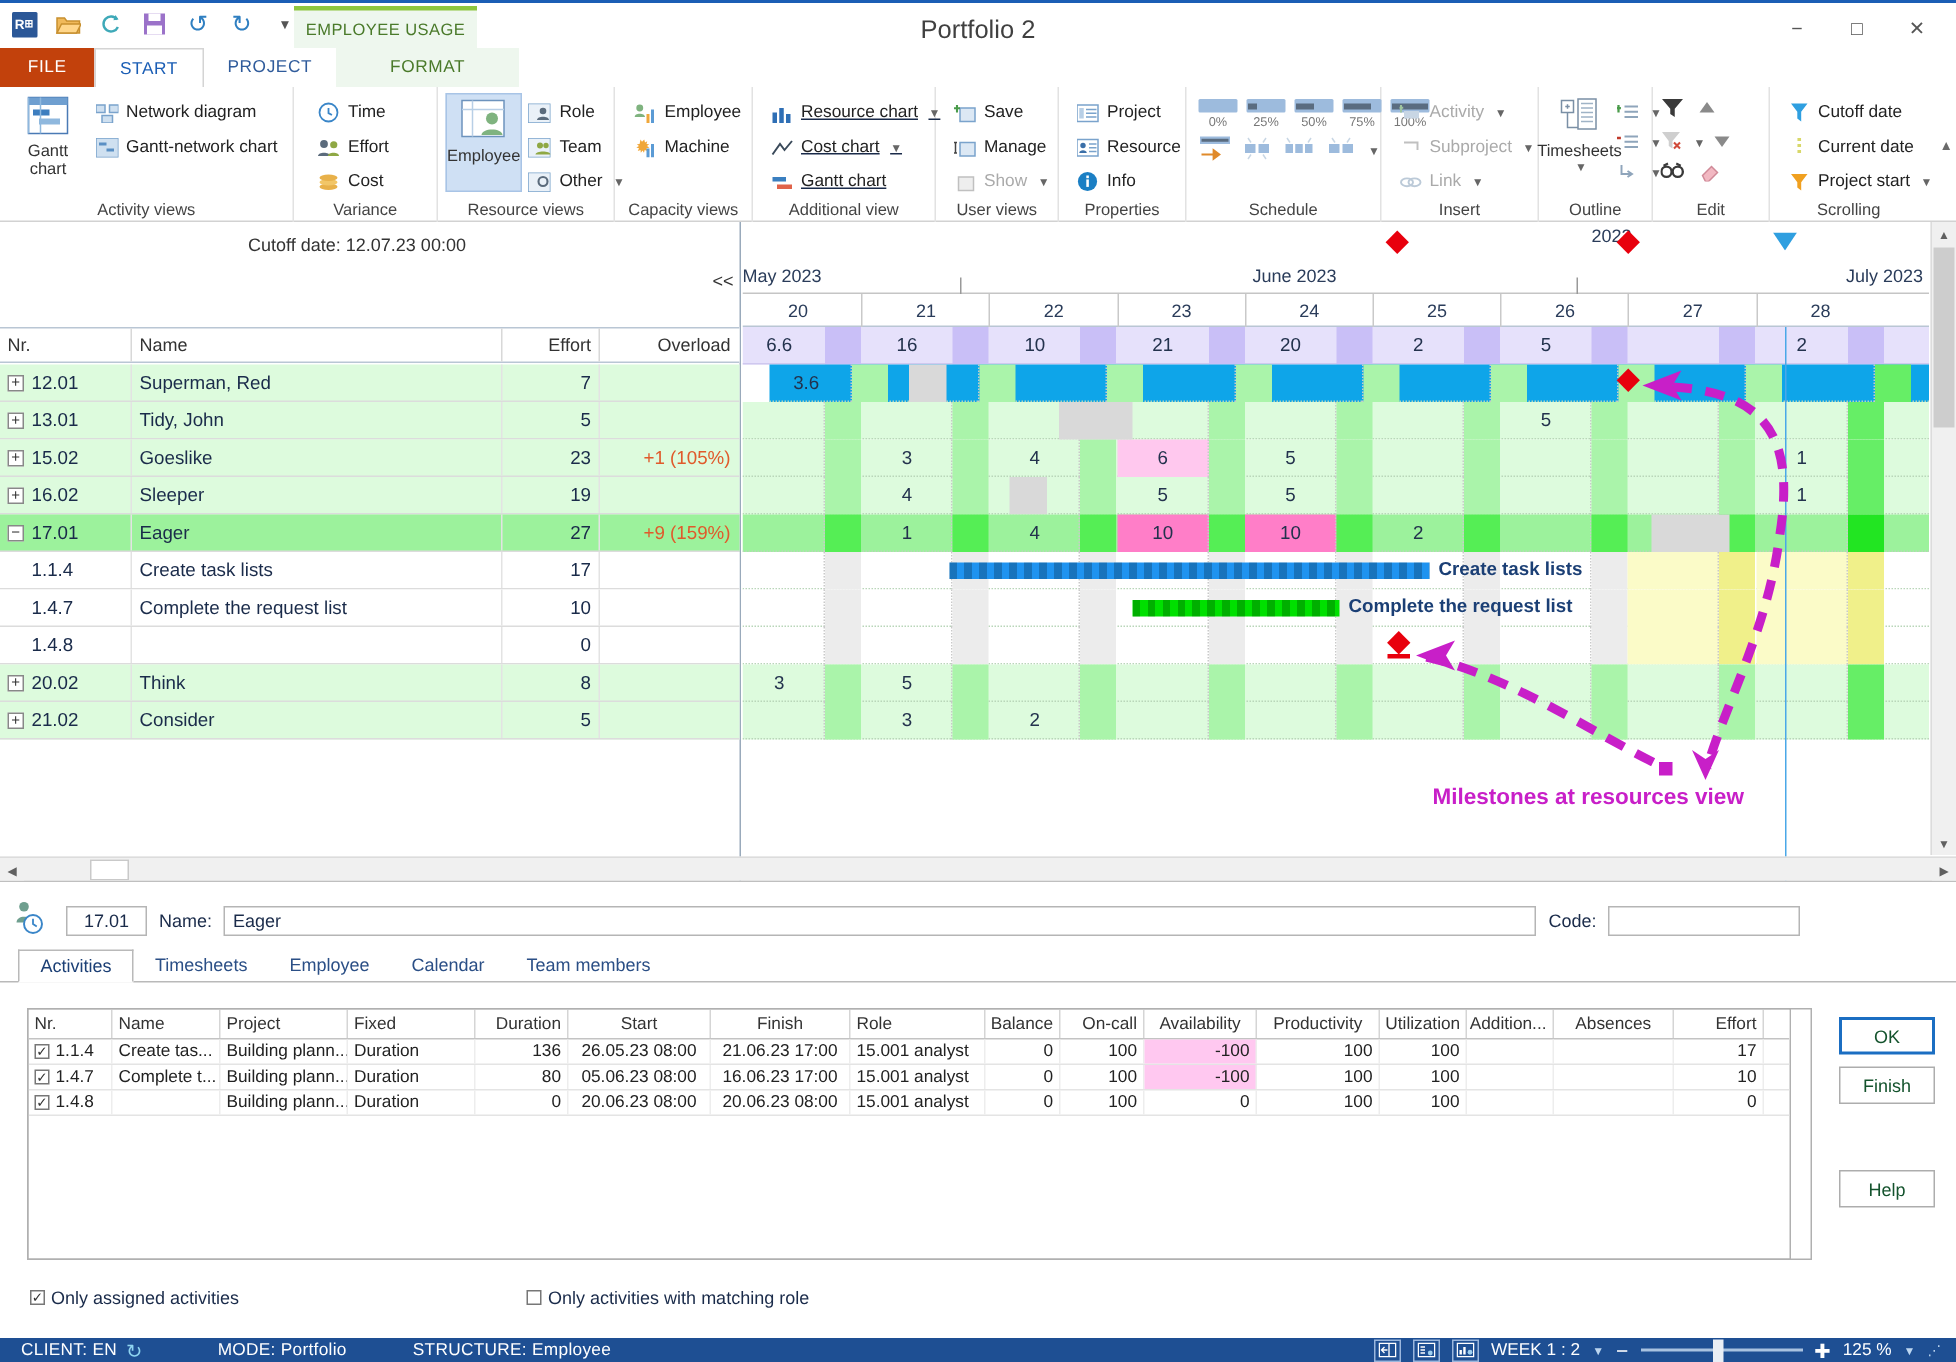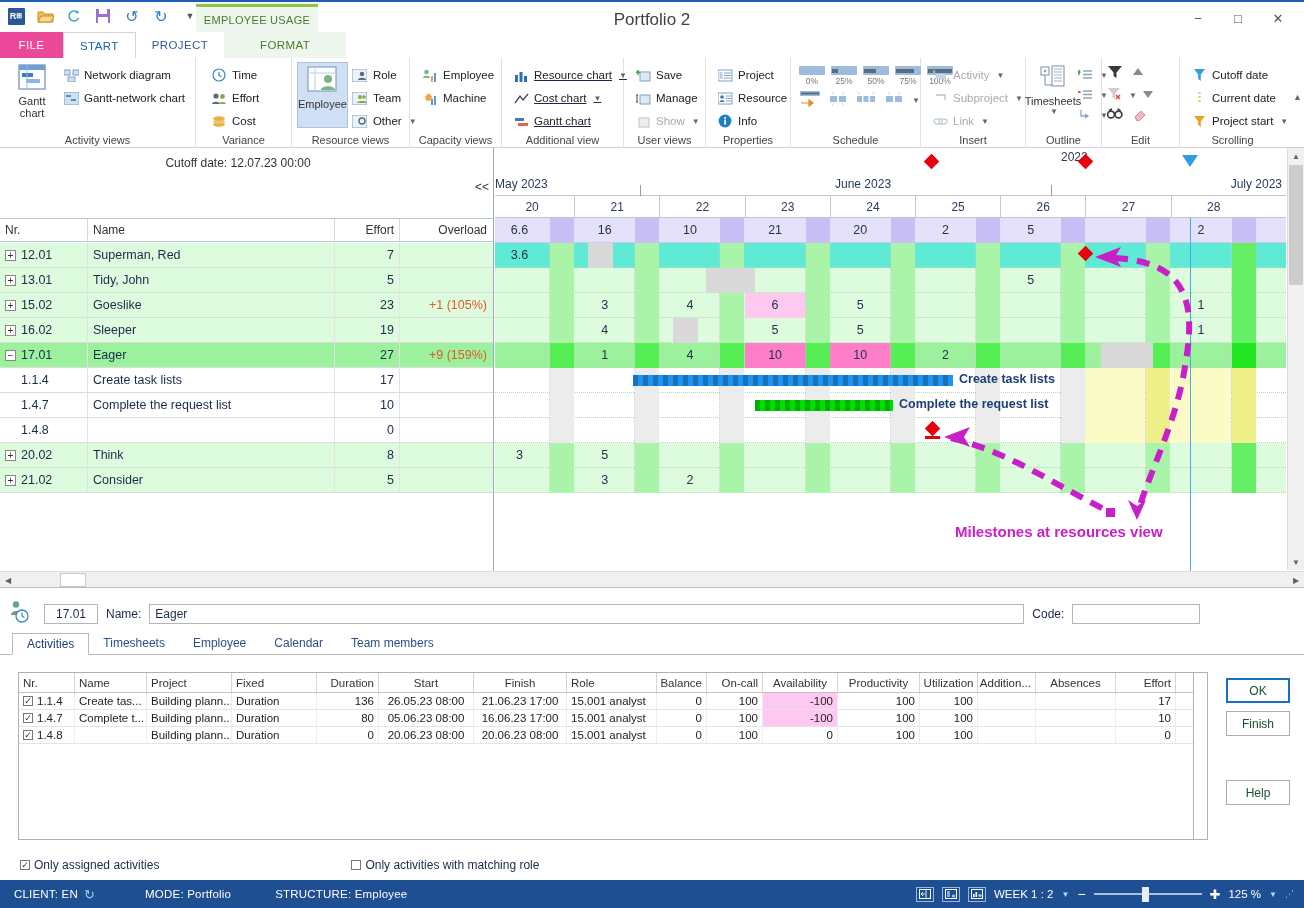--- a/index.html
+++ b/index.html
@@ -30,21 +30,21 @@
   #ctxtab {
     position:absolute; left:196px; top:2px; width:122px; height:28px;
     background:#eef7ee; border-top:3px solid #8dc63f;
     display:flex; align-items:center; justify-content:center;
     font-size:11px; color:#4a7a2a; letter-spacing:.3px;
   }
   
   #tabstrip { height:26px; background:#fff; display:flex; align-items:flex-end; position:relative; }
   #tabstrip .tab { height:26px; padding:0 16px; display:flex; align-items:center;
                    font-size:11.5px; color:#2f5b9b; letter-spacing:.4px; cursor:default;}
-  #tabstrip .tab.file { background:#ec4899; color:#fff; font-size:11.5px; width:63px; justify-content:center; padding:0;}
+  #tabstrip .tab.file { background:#c2410c; color:#fff; font-size:11.5px; width:63px; justify-content:center; padding:0;}
   #tabstrip .tab.active { background:#fff; color:#1b5eb5;
         border-left:1px solid #d4d4d4; border-right:1px solid #d4d4d4; border-top:1px solid #d4d4d4;}
   #tabstrip .tab.ctx { background:#eef7ee; color:#4a7a2a; }
   
   #ribbon { height:90px; background:#fff; border-bottom:1px solid #d2d2d2; display:flex; position:relative;}
   .rgroup { height:90px; border-right:1px solid #e2e2e2; position:relative; padding:4px 5px 0 5px; display:flex; flex-direction:column;}
   .rgroup .gbody { flex:1; display:flex; align-items:flex-start; }
   .rgroup .gtitle { height:16px; text-align:center; font-size:11px; color:#444; line-height:16px;}
   .bigbtn { width:54px; display:flex; flex-direction:column; align-items:center; padding-top:2px; }
   .bigbtn .lbl { font-size:11px; text-align:center; line-height:12px; color:#333; }
@@ -104,21 +104,21 @@
   #dgrid .drow { display:flex; height:17px; border-bottom:1px solid #e4e4e4;}
   #dgrid .drow div { font-size:11.5px; color:#222; border-right:1px solid #ededed; padding:0 4px;
                      display:flex; align-items:center; overflow:hidden; white-space:nowrap;}
   .chk { width:10px;height:10px;border:1px solid #777;background:#fff;display:inline-flex;align-items:center;
          justify-content:center;font-size:9px;line-height:8px;margin-right:4px;color:#333;}
   .btn { width:64px; height:25px; border:1px solid #adadad; background:#fff; font-size:12px; color:#14532d;
          display:flex; align-items:center; justify-content:center;}
   .btn.primary { border:2px solid #1b6ec2; }
   #footchecks { position:absolute; left:20px; bottom:8px; display:flex; gap:192px; font-size:12px; }
   
-  #status { position:absolute; left:0; right:0; bottom:0; height:28px; background:#1e4f93; color:#fff;
+  #status { position:absolute; left:0; right:0; bottom:0; height:16px; background:#1e4f93; color:#fff;
             display:flex; align-items:center; font-size:11.5px; }
   #status .sitem { padding:0 14px; display:flex; align-items:center; gap:6px; letter-spacing:.2px;}
   #zoomarea { margin-left:auto; display:flex; align-items:center; gap:8px; padding-right:10px;}
   .sbtn { width:18px; height:15px; border:1px solid #9bb7dd; display:flex; align-items:center; justify-content:center;}
   
   .vscroll { position:absolute; right:0; top:0; width:17px; bottom:0; background:#f0f0f0; border-left:1px solid #dcdcdc;}
   .vthumb { position:absolute; left:1px; right:1px; background:#cdcdcd; }
   .hscroll { position:absolute; left:0; right:0; bottom:0; height:16px; background:#f0f0f0; border-top:1px solid #dcdcdc;}
   .arrowbox { position:absolute; width:16px; height:16px; display:flex; align-items:center; justify-content:center;
               font-size:8px; color:#606060; background:#f0f0f0;}
@@ -815,21 +815,21 @@
           <div class="cellnum" style="left: 334.8px; width: 61px;">20</div>
           <div class="daycell" style="left: 481px; width: 24px; background: rgb(201, 191, 247);"></div>
           <div class="cellnum" style="left: 420px; width: 61px;">2</div>
           <div class="daycell" style="left: 566.2px; width: 24px; background: rgb(201, 191, 247);"></div>
           <div class="cellnum" style="left: 505.2px; width: 61px;">5</div>
           <div class="daycell" style="left: 651.4px; width: 24px; background: rgb(201, 191, 247);"></div>
           <div class="cellnum" style="left: 590.4px; width: 61px;"></div>
           <div class="daycell" style="left: 736.6px; width: 24px; background: rgb(201, 191, 247);"></div>
           <div class="cellnum" style="left: 675.6px; width: 61px;">2</div>
         </div>
-        <div class="tlrow" style="top: 25px; border-bottom: 1px dotted rgb(185, 214, 185); background: #5eead4;">
+        <div class="tlrow" style="top: 25px; border-bottom: 1px dotted rgb(185, 214, 185); background: #0ea5e9; margin-left: 18px;">
           <div class="daycell" style="left: -6px; width: 61px; border-right: 1px dotted rgb(201, 201, 201);"></div>
           <div class="daycell" style="left: 55px; width: 24px; background: rgb(170, 244, 170);"></div>
           <div class="cellnum" style="left: -6px; width: 61px;">3.6</div>
           <div class="daycell" style="left: 79.2px; width: 61px; border-right: 1px dotted rgb(201, 201, 201);"></div>
           <div class="daycell" style="left: 140.2px; width: 24px; background: rgb(170, 244, 170);"></div>
           <div class="daycell" style="left: 93.2px; width: 25px; background: rgb(217, 217, 217);"></div>
           <div class="daycell" style="left: 164.4px; width: 61px; border-right: 1px dotted rgb(201, 201, 201);"></div>
           <div class="daycell" style="left: 225.4px; width: 24px; background: rgb(170, 244, 170);"></div>
           <div class="daycell" style="left: 249.6px; width: 61px; border-right: 1px dotted rgb(201, 201, 201);"></div>
           <div class="daycell" style="left: 310.6px; width: 24px; background: rgb(170, 244, 170);"></div>

